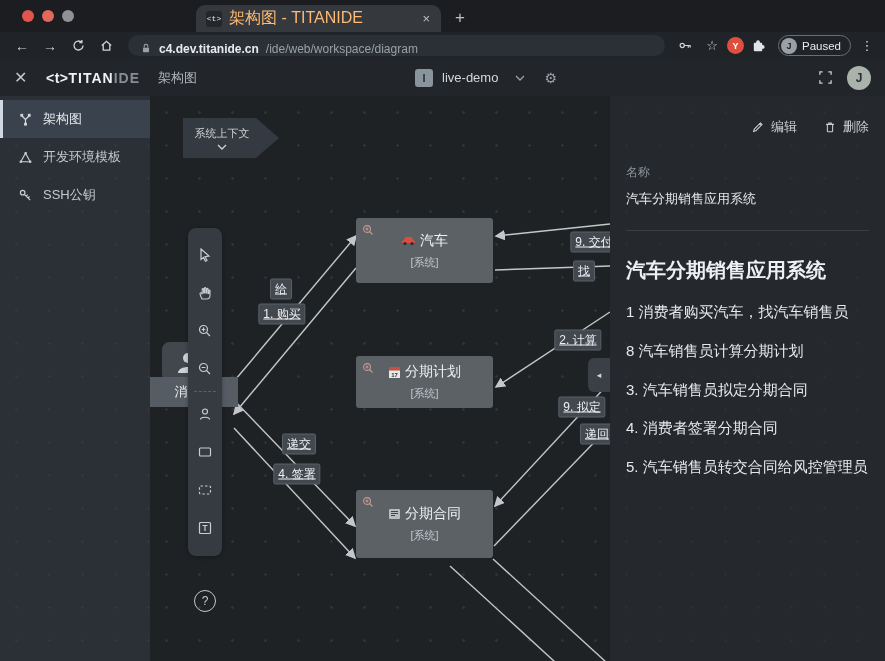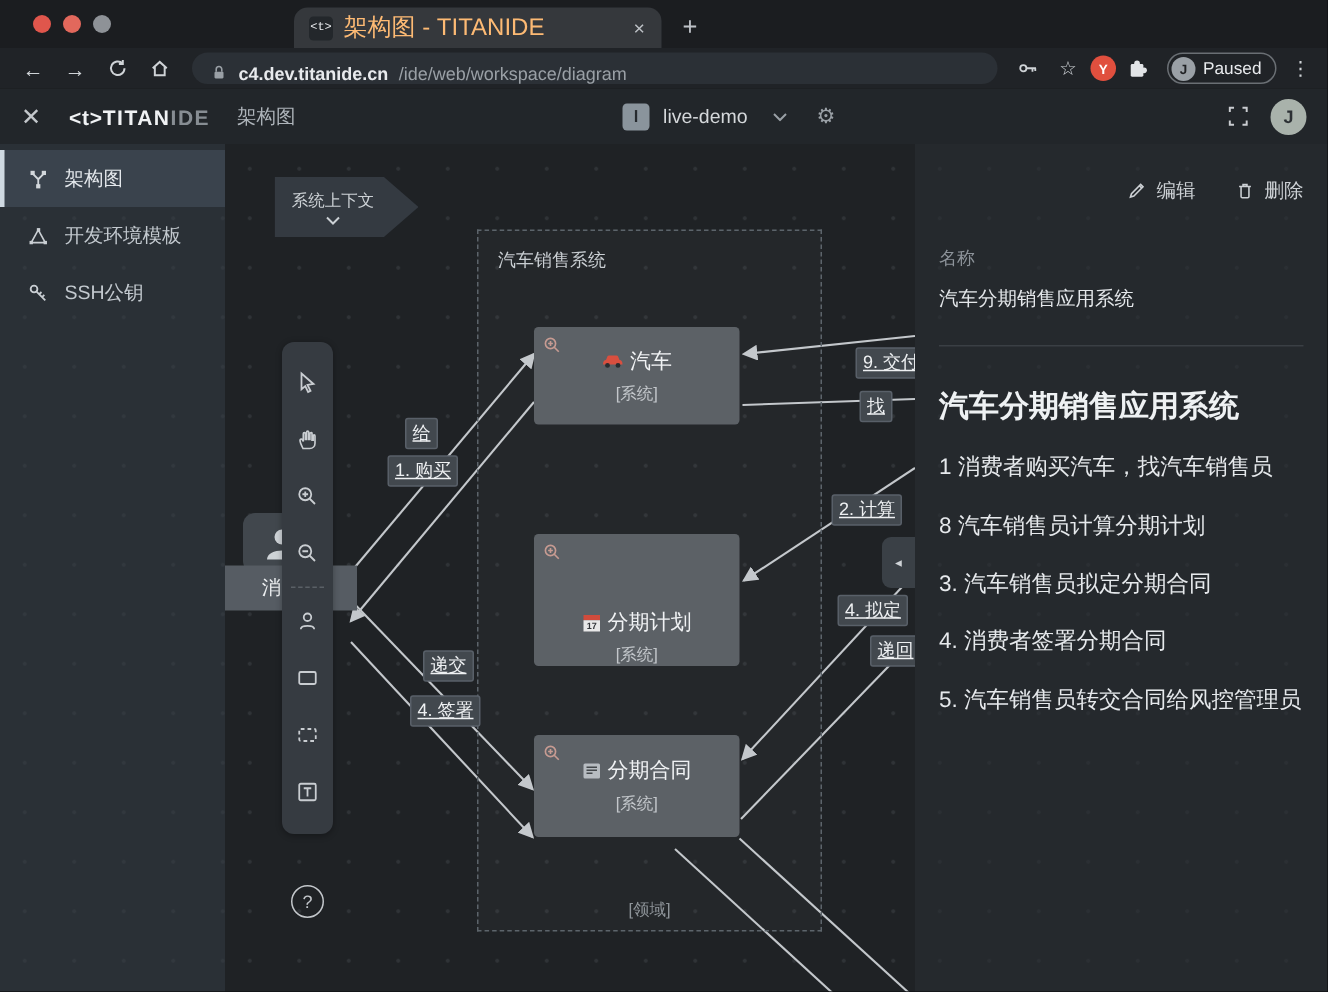--- a/index.html
+++ b/index.html
@@ -283,44 +283,40 @@
 
       <div class="ctx-tag">
         <div class="t">系统上下文</div>
         <div class="c">
           <svg width="10" height="6" viewBox="0 0 10 6">
               <path d="M1 1 L5 5 L9 1" stroke="#ccd1d5" stroke-width="1.3" fill="none"></path>
             </svg>
         </div>
       </div>
 
-      <div class="boundary">
-        <div class="bt">汽车销售系统</div>
-        <div class="bf">[领域]</div>
-      </div>
 
       <div class="node" style="top:122px; height:65px;">
         <span class="zm">
           <svg width="12" height="12" viewBox="0 0 12 12">
               <circle cx="5" cy="5" r="3.4" stroke="#c79b92" stroke-width="1.1" fill="none"></circle>
               <path d="M7.5 7.5 L10.5 10.5 M3.4 5 H6.6 M5 3.4 V6.6" stroke="#c79b92" stroke-width="1.1" fill="none"></path>
             </svg>
         </span>
         <div class="nrow">
           <svg width="15" height="11" viewBox="0 0 15 11">
               <path d="M1 8 Q1 5 3 5 L4 2.5 Q4.3 2 5 2 H10 Q10.7 2 11 2.5 L12 5 Q14 5 14 8 Z" fill="#d94f3f"></path>
               <circle cx="4" cy="8.6" r="1.6" fill="#2a2d30"></circle>
               <circle cx="11" cy="8.6" r="1.6" fill="#2a2d30"></circle>
             </svg>
           <span>汽车</span>
         </div>
         <div class="nsub">[系统]</div>
       </div>
 
-      <div class="node" style="top:260px; height:88px;justify-content:flex-end;">
+      <div class="node" style="top:260px; height:52px;">
         <span class="zm">
           <svg width="12" height="12" viewBox="0 0 12 12">
               <circle cx="5" cy="5" r="3.4" stroke="#c79b92" stroke-width="1.1" fill="none"></circle>
               <path d="M7.5 7.5 L10.5 10.5 M3.4 5 H6.6 M5 3.4 V6.6" stroke="#c79b92" stroke-width="1.1" fill="none"></path>
             </svg>
         </span>
         <div class="nrow">
           <svg width="13" height="13" viewBox="0 0 13 13">
               <rect x="1" y="1" width="11" height="3.5" fill="#d04b3c"></rect>
               <rect x="1" y="4.5" width="11" height="7.5" fill="#e8e8e8"></rect>
@@ -356,21 +352,21 @@
       </div>
       <div class="person-label">消费者</div>
 
       <div class="chip" style="left:131px; top:193px;">给</div>
       <div class="chip" style="left:132px; top:218px;">1. 购买</div>
       <div class="chip" style="left:149px; top:348px;">递交</div>
       <div class="chip" style="left:147px; top:378px;">4. 签署</div>
       <div class="chip" style="left:444px; top:146px;">9. 交付</div>
       <div class="chip" style="left:434px; top:175px;">找</div>
       <div class="chip" style="left:428px; top:244px;">2. 计算</div>
-      <div class="chip" style="left:432px; top:311px;">4. 拟定</div>
+      <div class="chip" style="left:432px; top:311px;">9. 拟定</div>
       <div class="chip" style="left:447px; top:338px;">递回</div>
 
       <div class="dtoolbar">
         <div class="tool">
           <svg width="16" height="16" viewBox="0 0 16 16">
               <path d="M4 2 L12 9 L8 9.6 L10 13.5 L8.4 14.3 L6.5 10.4 L4 12.5 Z" stroke="#c9cdd1" stroke-width="1.2" fill="none"></path>
             </svg>
         </div>
         <div class="tool">
           <svg width="16" height="16" viewBox="0 0 16 16">

